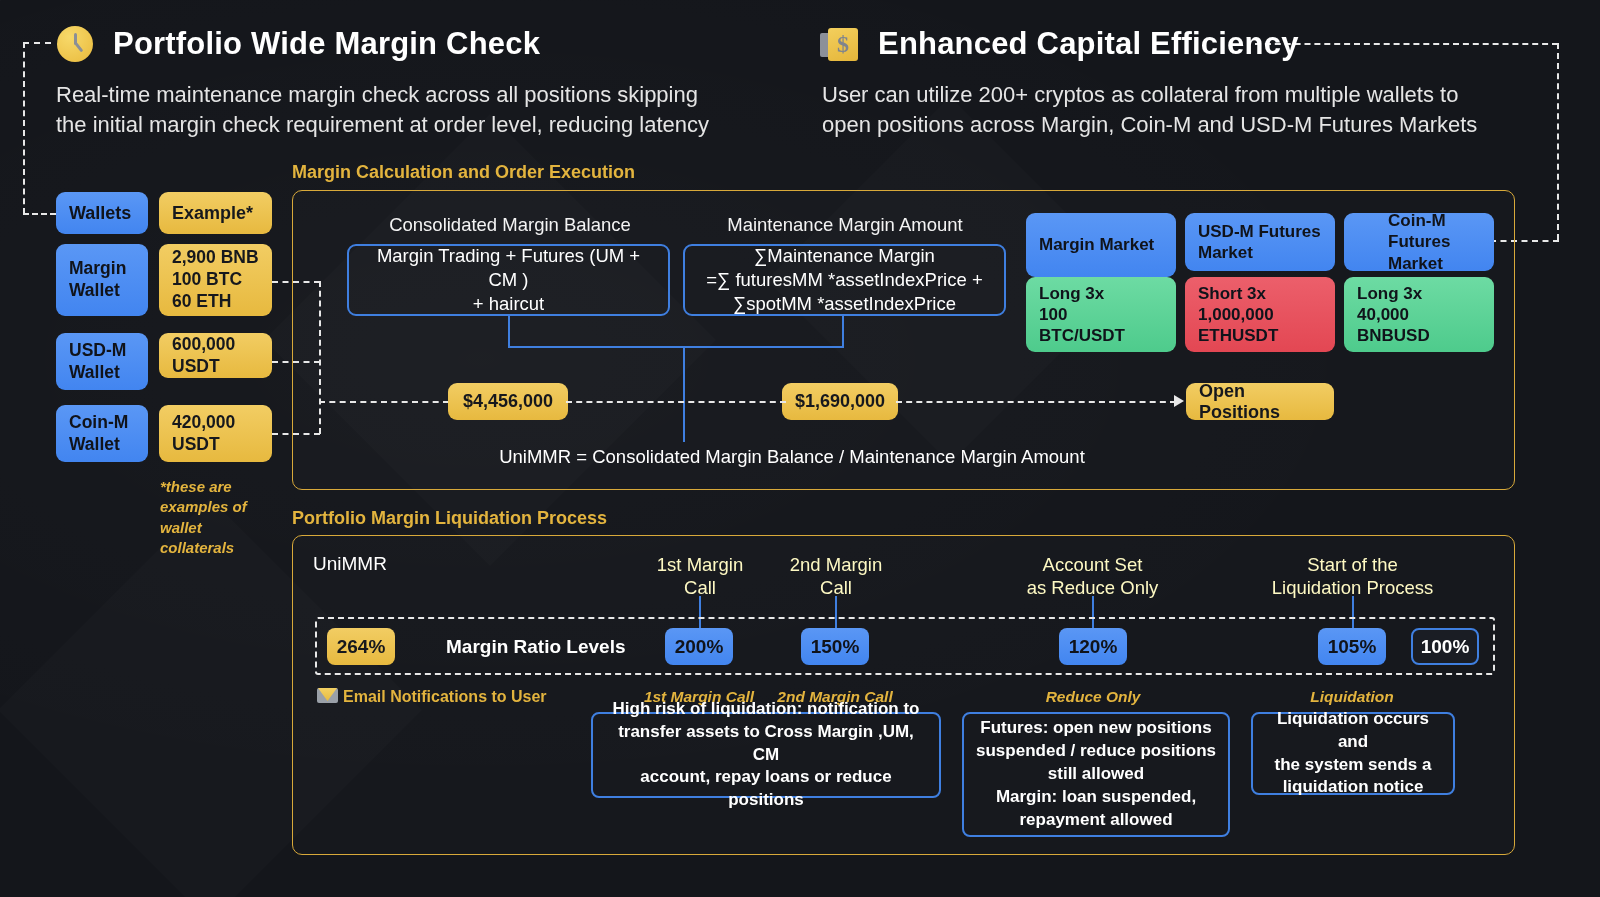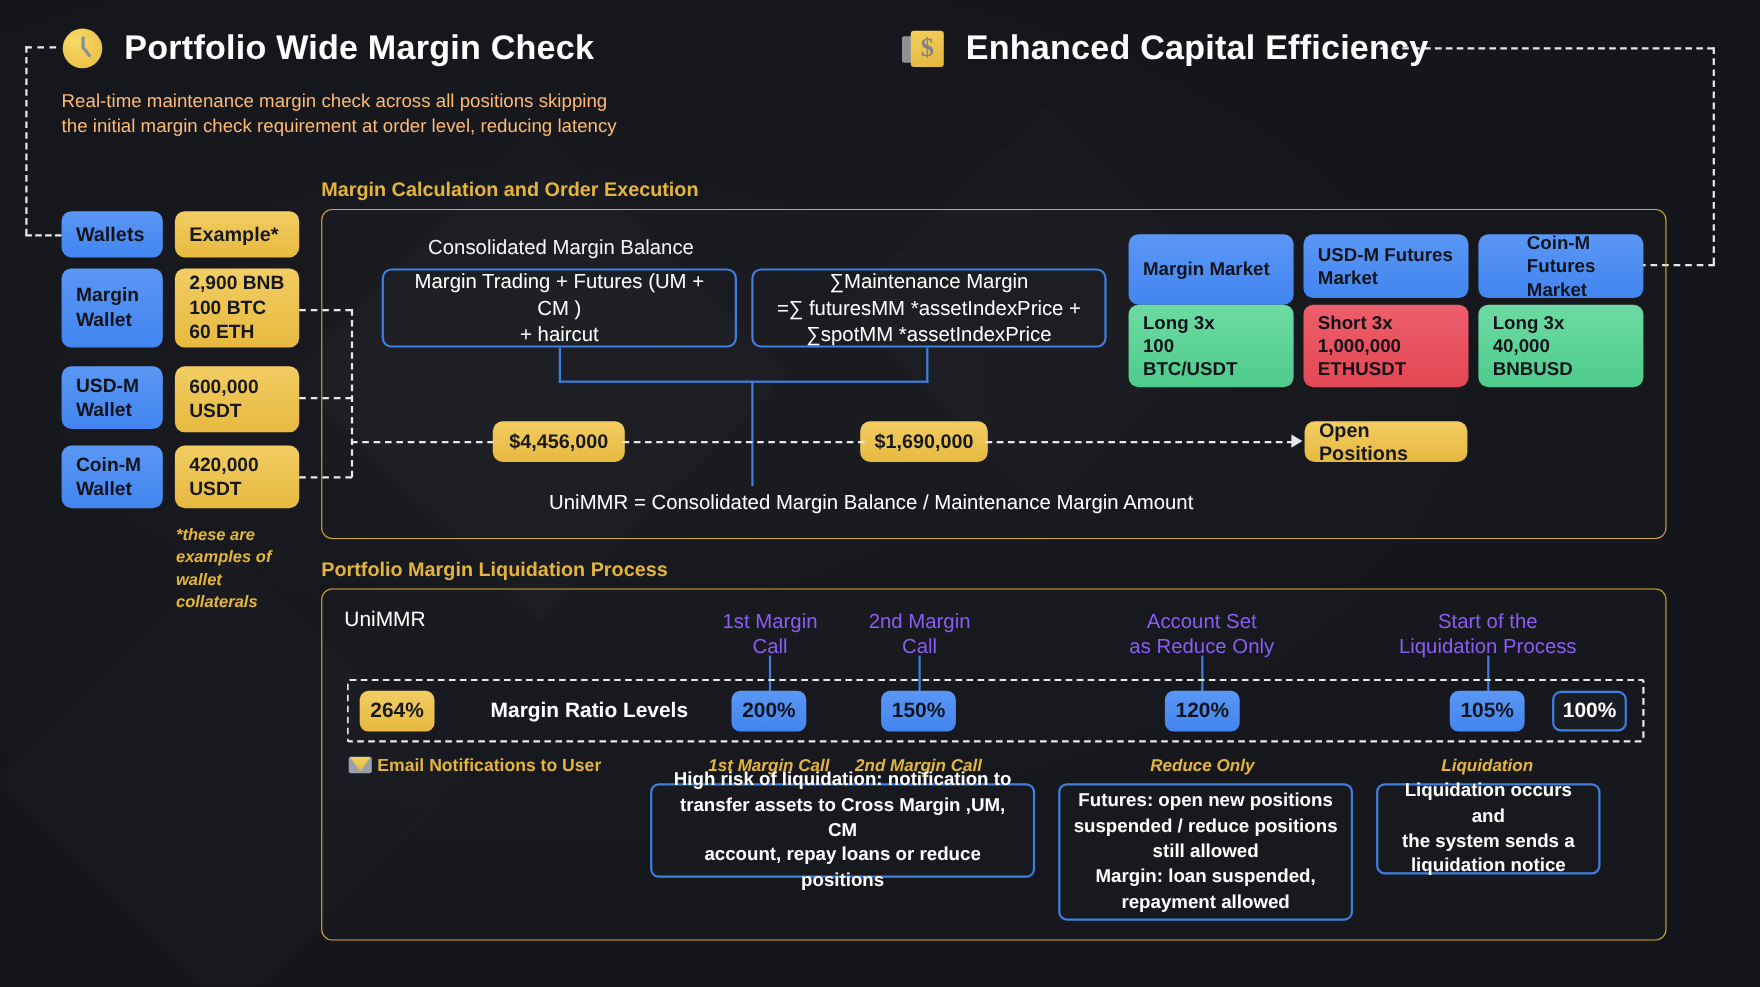--- a/index.html
+++ b/index.html
@@ -16,21 +16,21 @@
   .bg-tex{position:absolute;inset:0;
     background:
       linear-gradient(135deg, rgba(255,255,255,.016) 0 1px, transparent 1px 9px),
       radial-gradient(ellipse at 30% 40%, rgba(255,255,255,.018), transparent 60%);
     pointer-events:none;}
   .bg-diamond{position:absolute;background:rgba(255,255,255,.014);transform:rotate(45deg);pointer-events:none;}
 
   
   .hdr{position:absolute;display:flex;align-items:center;gap:18px;}
   .hdr-title{font-size:31px;font-weight:bold;letter-spacing:.2px;white-space:nowrap;}
-  .hdr-sub{position:absolute;font-size:17px;line-height:1.38;color:#fdba74;white-space:pre-line;}
+  .hdr-sub{position:absolute;font-size:22px;line-height:1.38;color:#e5e5e5;white-space:pre-line;}
 
   .ico{width:40px;height:40px;flex:0 0 40px;position:relative;}
   
   .clock-face{position:absolute;left:2px;top:2px;width:36px;height:36px;border-radius:50%;
      background:radial-gradient(circle at 35% 30%,#f7d96a,#e9ba3c);}
   .clock-h{position:absolute;background:#8b8f96;border-radius:2px;}
   
   .note-back{position:absolute;left:0;top:9px;width:13px;height:24px;border-radius:2px;background:#8c9099;}
   .note-front{position:absolute;left:8px;top:4px;width:30px;height:33px;border-radius:3px;
      background:linear-gradient(160deg,#f3cf5d,#e5b63a);display:flex;align-items:center;justify-content:center;
@@ -59,21 +59,21 @@
      display:flex;align-items:center;justify-content:center;text-align:center;
      font-size:18.5px;line-height:1.3;color:#fff;padding:2px 12px;background:rgba(255,255,255,.008);}
 
   
   .ln{position:absolute;background:#3f7fe0;}
   .dash-h{position:absolute;height:0;border-top:2.4px dashed #e8e8e8;}
   .dash-v{position:absolute;width:0;border-left:2.4px dashed #e8e8e8;}
   .dash-box{position:absolute;box-sizing:border-box;border:2.2px dashed #e8e8e8;border-radius:3px;}
   .arrow{position:absolute;width:0;height:0;border-left:10px solid #e8e8e8;border-top:6px solid transparent;border-bottom:6px solid transparent;}
 
-  .stage-title{position:absolute;text-align:center;font-size:18.5px;line-height:1.25;color:#8b5cf6;}
+  .stage-title{position:absolute;text-align:center;font-size:18.5px;line-height:1.25;color:#fef9c3;}
   .stage-it{position:absolute;text-align:center;font-style:italic;font-weight:bold;font-size:15.5px;color:#e3b43e;}
   .msg{position:absolute;border:2px solid #3f7fe0;border-radius:8px;box-sizing:border-box;
      display:flex;align-items:center;justify-content:center;text-align:center;
      font-size:17px;line-height:1.35;color:#fff;padding:8px 12px;font-weight:bold;background:rgba(255,255,255,.008);}
   .pct{position:absolute;border-radius:8px;box-sizing:border-box;display:flex;align-items:center;justify-content:center;
      font-size:19px;font-weight:bold;}
   .tick{position:absolute;width:2.2px;background:#3f7fe0;}
 
   .env{position:absolute;width:21px;height:15px;}
   .env-b{position:absolute;inset:0;background:#9aa0a8;border-radius:2px;}
@@ -110,20 +110,22 @@
   <div class="hdr-sub" style="left:56px;top:80px;width:740px;">Real-time maintenance margin check across all positions skipping
 the initial margin check requirement at order level, reducing latency</div>
 
   <div class="hdr" style="left:820px;top:24px;">
     <div class="ico">
       <div class="note-back"></div>
       <div class="note-front">$</div>
     </div>
     <div class="hdr-title">Enhanced Capital Efficiency</div>
   </div>
+  <div class="hdr-sub" style="left:822px;top:80px;width:740px;">User can utilize 200+ cryptos as collateral from multiple wallets to
+open positions across Margin, Coin-M and USD-M Futures Markets</div>
 
   <div class="box blue box-pad" style="left:56px;top:192px;width:92px;height:42px;font-size:18px;">
     <span>Wallets</span>
   </div>
   <div class="box yellow box-pad" style="left:159px;top:192px;width:113px;height:42px;font-size:18px;">
     <span>Example*</span>
   </div>
 
   <div class="box blue box-pad lh" style="left:56px;top:244px;width:92px;height:72px;font-size:17.5px;white-space:pre-line;">
     <span>Margin
@@ -132,21 +134,21 @@
   <div class="box yellow box-pad lh" style="left:159px;top:244px;width:113px;height:72px;font-size:17.5px;white-space:pre-line;">
     <span>2,900 BNB
 100 BTC
 60 ETH</span>
   </div>
 
   <div class="box blue box-pad lh" style="left:56px;top:333px;width:92px;height:57px;font-size:17.5px;white-space:pre-line;">
     <span>USD-M
 Wallet</span>
   </div>
-  <div class="box yellow box-pad lh" style="left:159px;top:333px;width:113px;height:60px;font-size:17.5px;white-space:pre-line;">
+  <div class="box yellow box-pad lh" style="left:159px;top:333px;width:113px;height:45px;font-size:17.5px;white-space:pre-line;">
     <span>600,000
 USDT</span>
   </div>
 
   <div class="box blue box-pad lh" style="left:56px;top:405px;width:92px;height:57px;font-size:17.5px;white-space:pre-line;">
     <span>Coin-M
 Wallet</span>
   </div>
   <div class="box yellow box-pad lh" style="left:159px;top:405px;width:113px;height:57px;font-size:17.5px;white-space:pre-line;">
     <span>420,000
@@ -164,20 +166,21 @@
   <div class="dash-v" style="left:319px;top:281px;height:153px;"></div>
   <div class="dash-h" style="left:319px;top:401px;width:130px;"></div>
 
   <div class="panel-label" style="left:292px;top:162px;">Margin Calculation and Order Execution</div>
   <div class="panel" style="left:292px;top:190px;width:1223px;height:300px;"></div>
 
   <div class="cap" style="left:350px;top:213px;width:320px;">Consolidated Margin Balance</div>
   <div class="formula" style="left:347px;top:244px;width:323px;height:72px;white-space:pre-line;">Margin Trading + Futures (UM + CM )
 + haircut</div>
 
+  <div class="cap" style="left:685px;top:213px;width:320px;">Maintenance Margin Amount</div>
   <div class="formula" style="left:683px;top:244px;width:323px;height:72px;white-space:pre-line;">∑Maintenance Margin
 =∑ futuresMM *assetIndexPrice +
 ∑spotMM *assetIndexPrice</div>
 
   <div class="ln" style="left:508px;top:316px;width:2.4px;height:32px;"></div>
   <div class="ln" style="left:842px;top:316px;width:2.4px;height:32px;"></div>
   <div class="ln" style="left:508px;top:346px;width:336px;height:2.4px;"></div>
   <div class="ln" style="left:683px;top:346px;width:2.4px;height:96px;"></div>
 
   <div class="box yellow" style="left:448px;top:383px;width:120px;height:37px;justify-content:center;font-size:18px;">

